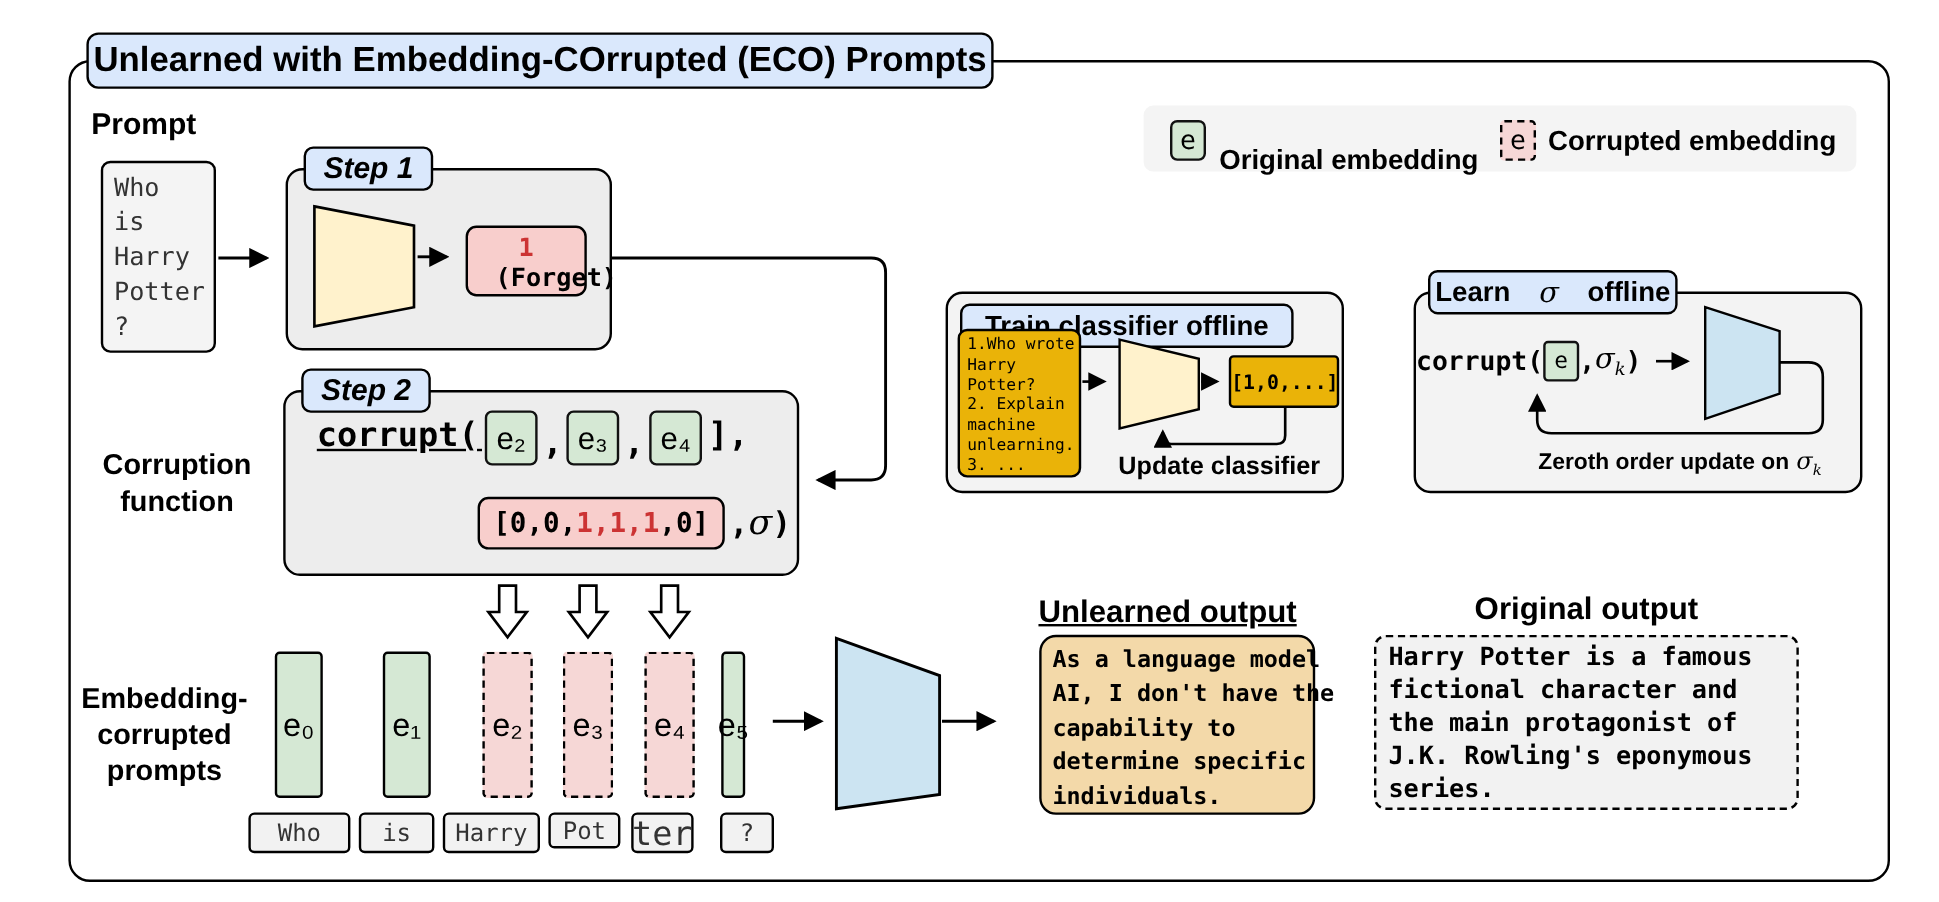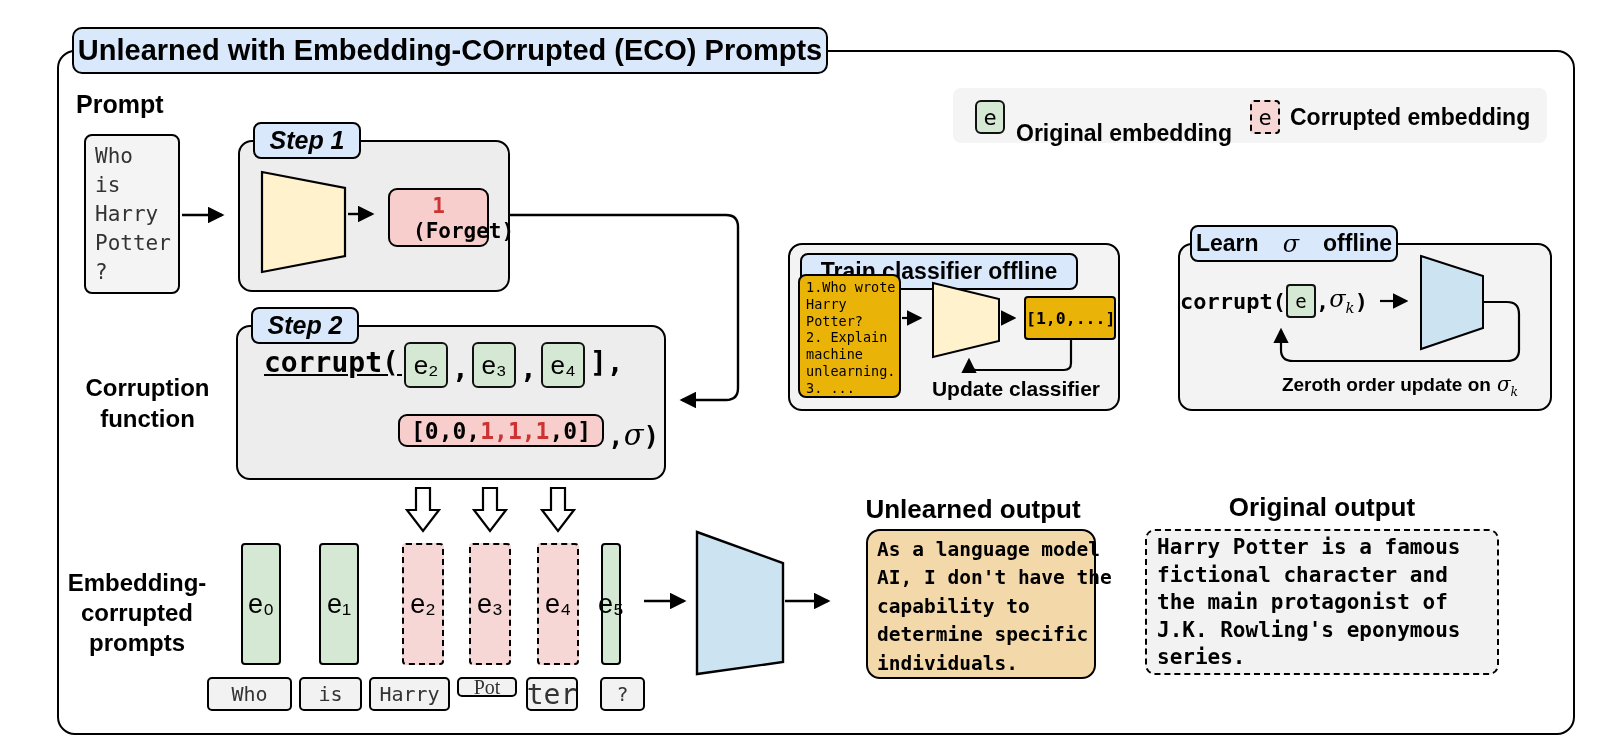--- a/index.html
+++ b/index.html
@@ -81,21 +81,21 @@
   </div>
   <div class="abs mono bold" style="left:452px;top:352px;font-size:28px;">,</div>
   <div class="abs greenchip" style="left:472px;top:342px;width:44px;height:46px;font-size:26px;">
     <span>e₃</span>
   </div>
   <div class="abs mono bold" style="left:520px;top:352px;font-size:28px;">,</div>
   <div class="abs greenchip" style="left:541px;top:342px;width:44px;height:46px;font-size:26px;">
     <span>e₄</span>
   </div>
   <div class="abs mono bold" style="left:590px;top:346px;font-size:28px;">],</div>
-  <div class="abs pinkbox center" style="left:398px;top:414px;width:206px;height:33px;display:flex;align-items:center;justify-content:center;">
+  <div class="abs pinkbox center" style="left:398px;top:414px;width:206px;height:44px;display:flex;align-items:center;justify-content:center;">
     <span class="mono bold" style="font-size:23px;">
       <span>[0,0,</span><span class="redtxt">1,1,1</span><span>,0]</span>
     </span>
   </div>
   <div class="abs" style="left:608px;top:418px;display:flex;align-items:baseline;">
     <span class="mono bold" style="font-size:26px;">,</span>
     <span class="sigma" style="font-size:29px;">σ</span>
     <span class="mono bold" style="font-size:26px;">)</span>
   </div>
 
@@ -137,21 +137,21 @@
   <div class="abs bold center" style="left:1421px;top:295px;width:62px;font-size:16px;">Model</div>
   <div class="abs" style="left:1260px;top:372px;width:280px;display:flex;justify-content:center;align-items:baseline;gap:6px;font-weight:bold;font-size:19px;">
     <span>Zeroth order update on</span>
     <span class="sigma" style="font-size:20px;"><i>σ</i><sub>k</sub></span>
   </div>
 
   <div class="abs pre bold center" style="left:53px;top:568px;width:168px;font-size:24px;line-height:30px;">Embedding-
 corrupted
 prompts</div>
 
-  <div class="abs emb original" style="left:241px;top:543px;width:40px;height:122px;">
+  <div class="abs emb original" style="left:229px;top:543px;width:40px;height:122px;">
     <span>e₀</span>
     </div>
   <div class="abs emb original" style="left:319px;top:543px;width:40px;height:122px;">
     <span>e₁</span>
     </div>
   <div class="abs emb corrupted" style="left:402px;top:543px;width:42px;height:122px;">
     <span>e₂</span>
     </div>
   <div class="abs emb corrupted" style="left:469px;top:543px;width:42px;height:122px;">
     <span>e₃</span>
@@ -165,34 +165,34 @@
 
   <div class="abs token mono" style="left:207px;top:677px;width:85px;height:34px;font-size:20px;">
     <span>Who</span>
     </div>
   <div class="abs token mono" style="left:299px;top:677px;width:63px;height:34px;font-size:20px;">
     <span>is</span>
     </div>
   <div class="abs token mono" style="left:369px;top:677px;width:81px;height:34px;font-size:20px;">
     <span>Harry</span>
     </div>
-  <div class="abs token mono" style="left:457px;top:677px;width:60px;height:20px;font-size:20px;font-family:Liberation Serif, serif;">
+  <div class="abs token mono" style="left:457px;top:677px;width:60px;height:30px;font-size:20px;">
     <span>Pot</span>
     </div>
   <div class="abs token mono" style="left:526px;top:677px;width:52px;height:34px;font-size:28px;">
     <span>ter</span>
     </div>
   <div class="abs token mono" style="left:600px;top:677px;width:45px;height:34px;font-size:20px;">
     <span>?</span>
     </div>
 
   <div class="abs center bold" style="left:699px;top:548px;width:80px;font-size:27px;">❄</div>
   <div class="abs bold center" style="left:697px;top:585px;width:84px;font-size:27px;">Model</div>
 
-  <div class="abs bold center" style="left:842px;top:494px;width:262px;font-size:26px;">Unlearned output</div>
+  <div class="abs bold center" style="left:842px;top:494px;width:262px;font-size:26px;text-decoration:underline;">Unlearned output</div>
   <div class="abs pre mono bold" style="left:842px;top:529px;width:230px;height:150px;background:#f3d9a9;border:2.4px solid #000;border-radius:14px;font-size:19.5px;line-height:28.4px;padding:5px 0 16px 9px;margin-left:24px;">As a language model
 AI, I don't have the
 capability to
 determine specific
 individuals.</div>
 
   <div class="abs bold center" style="left:1145px;top:492px;width:354px;font-size:26px;">Original output</div>
   <div class="abs pre mono bold" style="left:1145px;top:529px;width:354px;height:146px;background:#f2f2f2;border:2.6px dashed #000;border-radius:10px;font-size:21px;line-height:27.5px;padding:3px 0 0 10px;">Harry Potter is a famous
 fictional character and
 the main protagonist of

